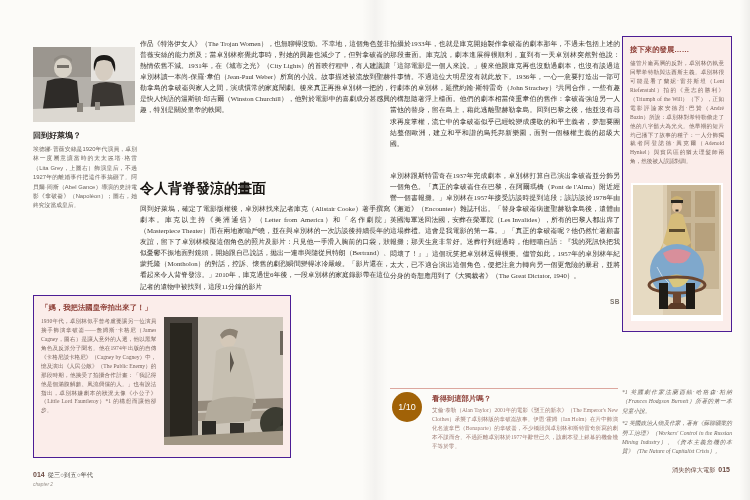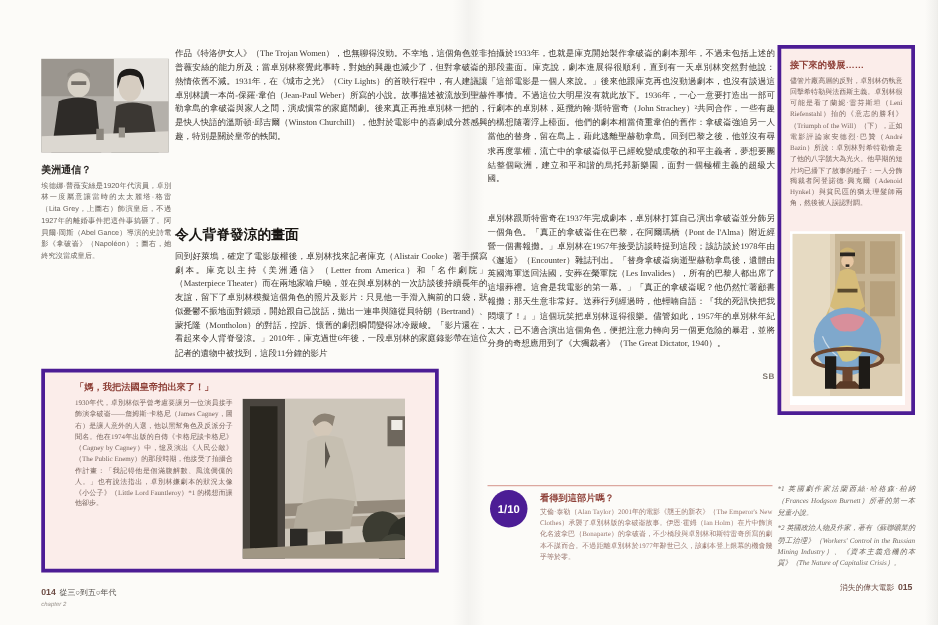--- a/index.html
+++ b/index.html
@@ -18,33 +18,33 @@
 
   .caption{position:absolute;left:33px;top:130px;width:104px;}
   .caption-title{font-family:"Liberation Sans","DejaVu Sans",sans-serif;font-weight:bold;
     font-size:8px;color:#2c2825;margin-bottom:4px;}
   .caption-body{font-family:"Liberation Sans","DejaVu Sans",sans-serif;font-size:5.8px;
     line-height:1.62;color:#6a635d;text-align:justify;}
 
   .main-col{position:absolute;top:38px;color:#39342f;}
   .main-col .para{font-size:6.8px;line-height:1.63;text-align:justify;overflow:hidden;}
   .section-heading{font-family:"Liberation Sans","DejaVu Sans",sans-serif;font-weight:bold;
-    font-size:11px;color:#181512;margin:8px 0 5px 0;}
+    font-size:14px;color:#181512;margin:8px 0 5px 0;}
   .author-initials{font-family:"Liberation Sans","DejaVu Sans",sans-serif;font-size:6.5px;
     color:#7d756e;font-weight:bold;letter-spacing:0.5px;}
 
-  .pink-box{position:absolute;background:#fbedea;border:3px solid #4c1d95;box-sizing:border-box;}
+  .pink-box{position:absolute;background:#fbedea;border:1px solid #4c1d95;box-sizing:border-box;}
   .pink-title{font-family:"Liberation Sans","DejaVu Sans",sans-serif;font-weight:bold;
     font-size:7.4px;color:#8e4038;margin-bottom:4px;}
   .pink-text{font-size:5.6px;line-height:1.6;color:#77655e;text-align:justify;overflow:hidden;}
 
   .rule{position:absolute;border-top:1px solid #dca79f;}
-  .badge-circle{position:absolute;width:30px;height:30px;border-radius:50%;background:#4c1d95;
+  .badge-circle{position:absolute;width:30px;height:30px;border-radius:50%;background:#a16207;
     color:#ffffff;display:flex;align-items:center;justify-content:center;
-    font-family:"Liberation Sans","DejaVu Sans",sans-serif;font-size:9px;font-weight:bold;}
+    font-family:"Liberation Sans","DejaVu Sans",sans-serif;font-size:9px;font-weight:normal;}
   .watch-title{position:absolute;font-family:"Liberation Sans","DejaVu Sans",sans-serif;
     font-weight:bold;font-size:7.4px;color:#8e4038;text-align:center;}
   .watch-body{position:absolute;font-size:5.6px;line-height:1.6;color:#9b7a72;
     text-align:justify;overflow:hidden;}
 
   .sidebar-inner{padding:8px 7px;}
   .globe-frame{margin:6px auto 0 auto;width:92px;background:#fff;padding:2px;box-sizing:border-box;}
 
   .footnotes{position:absolute;font-size:5.7px;font-style:italic;line-height:1.65;
     color:#6e6660;text-align:justify;}
@@ -78,31 +78,31 @@
       <ellipse cx="71" cy="23" rx="9" ry="11" fill="#d6cdc1"></ellipse>
       <path d="M61 24 Q59 8 71 8 Q84 8 82 25 L78 15 Q71 11 64 15 Z" fill="#1d1b19"></path>
       <path d="M56 75 L60 38 Q72 32 88 38 L94 75 Z" fill="#3b3733"></path>
       <path d="M0 62 L102 58 L102 75 L0 75 Z" fill="#dcd8d1"></path>
       <rect x="44" y="56" width="6" height="9" fill="#8a857d"></rect>
       <rect x="62" y="55" width="5" height="8" fill="#97928a"></rect>
     </svg>
   </div>
 
   <div class="caption">
-    <div class="caption-title">美洲通信？</div>
+    <div class="caption-title">回到好萊塢？</div>
     <div class="caption-body">埃德娜·普薇安絲是1920年代演員，卓別林一度屬意讓當時的太太麗塔·格雷（Lita Grey，上圖右）飾演皇后，不過1927年的離婚事件把這件事搞砸了。阿貝爾·岡斯（Abel Gance）導演的史詩電影《拿破崙》（Napoléon）；圖右，她終究沒當成皇后。</div>
   </div>
 
   <div class="main-col" style="left:140px;width:250px;">
     <div class="para" style="height:134px;">作品《特洛伊女人》（The Trojan Women），也無聊得沒勁。不幸地，這個角色並非普薇安絲的能力所及；當卓別林察覺此事時，對她的興趣也減少了，但對拿破崙的熱情依舊不減。1931年，在《城市之光》（City Lights）的首映行程中，有人建議讓卓別林讀一本尚-保羅·韋伯（Jean-Paul Weber）所寫的小說。故事描述被流放到聖赫勒拿島的拿破崙與家人之間，演成慣常的家庭鬧劇。後來真正再推卓別林一把的，是快人快語的溫斯頓·邱吉爾（Winston Churchill），他對於電影中的喜劇成分甚感興趣，特別是關於皇帝的軼聞。</div>
     <div class="section-heading">令人背脊發涼的畫面</div>
     <div class="para" style="height:112px;">回到好萊塢，確定了電影版權後，卓別林找來記者庫克（Alistair Cooke）著手撰寫劇本。庫克以主持《美洲通信》（Letter from America）和「名作劇院」（Masterpiece Theater）而在兩地家喻戶曉，並在與卓別林的一次訪談後持續長年的友誼，留下了卓別林模擬這個角色的照片及影片：只見他一手滑入胸前的口袋，狀似憂鬱不振地面對鏡頭，開始跟自己說話，拋出一連串與隨從貝特朗（Bertrand）、蒙托隆（Montholon）的對話，控訴、懷舊的劇烈瞬間變得冰冷嚴峻。「影片還在，看起來令人背脊發涼。」2010年，庫克過世6年後，一段卓別林的家庭錄影帶在這位記者的遺物中被找到，這段11分鐘的影片</div>
   </div>
 
-  <div class="pink-box" style="left:33px;top:295px;width:318px;height:163px;padding:7px 24px;">
+  <div class="pink-box" style="left:33px;top:295px;width:258px;height:163px;padding:7px 7px;">
     <div class="pink-title">「媽，我把法國皇帝拍出來了！」</div>
     <div style="display:flex;">
       <div class="pink-text" style="width:146px;height:130px;">1930年代，卓別林似乎曾考慮要讓另一位演員接手飾演拿破崙——詹姆斯·卡格尼（James Cagney，圖右）是讓人意外的人選，他以黑幫角色及反派分子聞名。他在1974年出版的自傳《卡格尼談卡格尼》（Cagney by Cagney）中，憶及演出《人民公敵》（The Public Enemy）的那段時期，他接受了拍攝合作計畫：「我記得他是個滿腹解數、風流倜儻的人。」也有說法指出，卓別林嫌劇本的狀況太像《小公子》（Little Lord Fauntleroy）*1 的構想而讓他卻步。</div>
       <div class="photo" style="position:static;width:150px;height:128px;margin-left:8px;">
         <svg width="150" height="128" viewBox="0 0 150 128">
           <rect width="150" height="128" fill="#cdc6ba"></rect>
           <rect x="0" y="0" width="34" height="128" fill="#4a453f"></rect>
           <rect x="6" y="6" width="22" height="116" fill="#29261f"></rect>
           <rect x="116" y="14" width="18" height="24" fill="#6e675d"></rect>
           <rect x="119" y="17" width="9" height="8" fill="#efece6"></rect>

